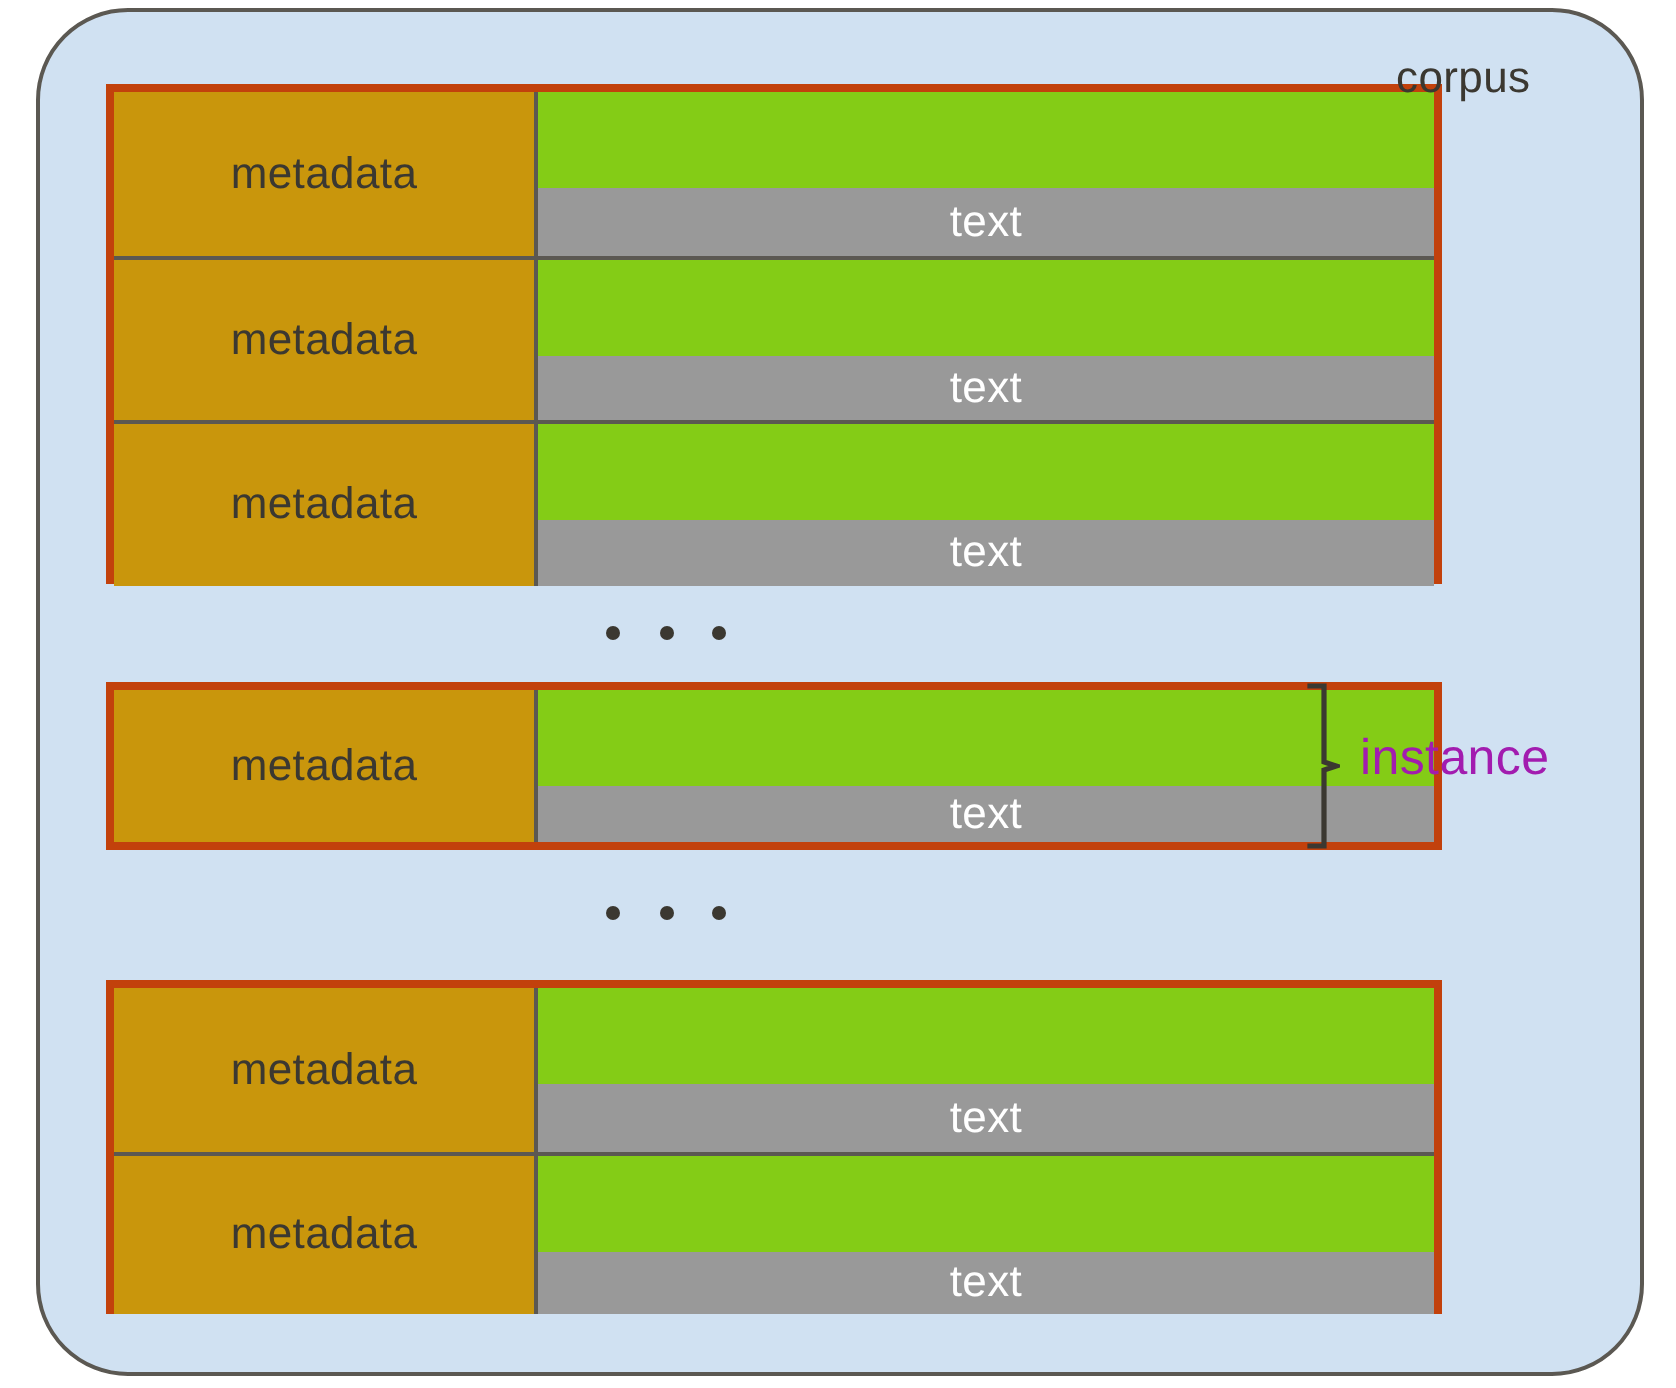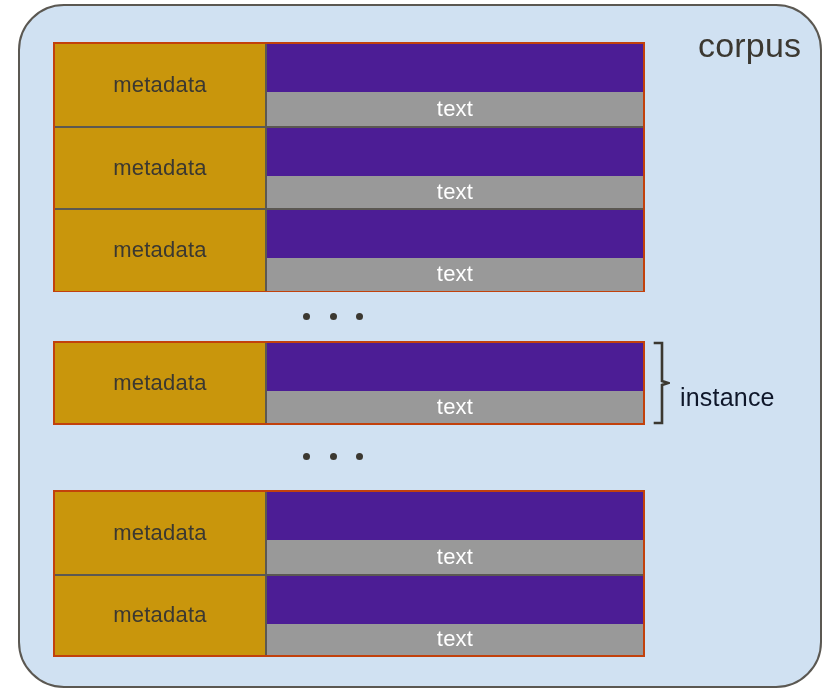--- a/index.html
+++ b/index.html
@@ -30,34 +30,34 @@
     box-sizing: border-box;
     background: #d0e1f2;
     border: 2px solid #5b5852;
     border-radius: 46px;
   }
 
   .corpus-label {
     position: absolute;
     left: 678px;
     top: 20px;
-    font-size: 34px;
+    font-size: 22px;
     color: #3b3831;
     letter-spacing: 0.2px;
     white-space: nowrap;
   }
 
   
   .block {
     position: absolute;
     left: 33px;
-    width: 592px;
-    box-sizing: border-box;
-    border: 2px solid #c2410c;
-    background: #4c1d95;
+    width: 668px;
+    box-sizing: border-box;
+    border: 4px solid #c2410c;
+    background: #84cc16;
   }
 
   .block-a { top: 36px;  height: 250px; }
   .block-b { top: 335px; height: 84px;  }
   .block-c { top: 484px; height: 167px; }
 
   
   .row {
     position: relative;
     display: flex;
@@ -121,23 +121,23 @@
     left: 632px;
     top: 335px;
     width: 18px;
     height: 84px;
   }
   .brace-wrap svg { display: block; }
 
   .instance-label {
     position: absolute;
     left: 660px;
-    top: 377px;
+    top: 359px;
     font-size: 25px;
-    color: #0f172a;
+    color: #a21caf;
     letter-spacing: 0.2px;
     white-space: nowrap;
   }
 </style>
 </head>
 <body>
 
 <div id="canvas">
 
   <div class="corpus-box">

